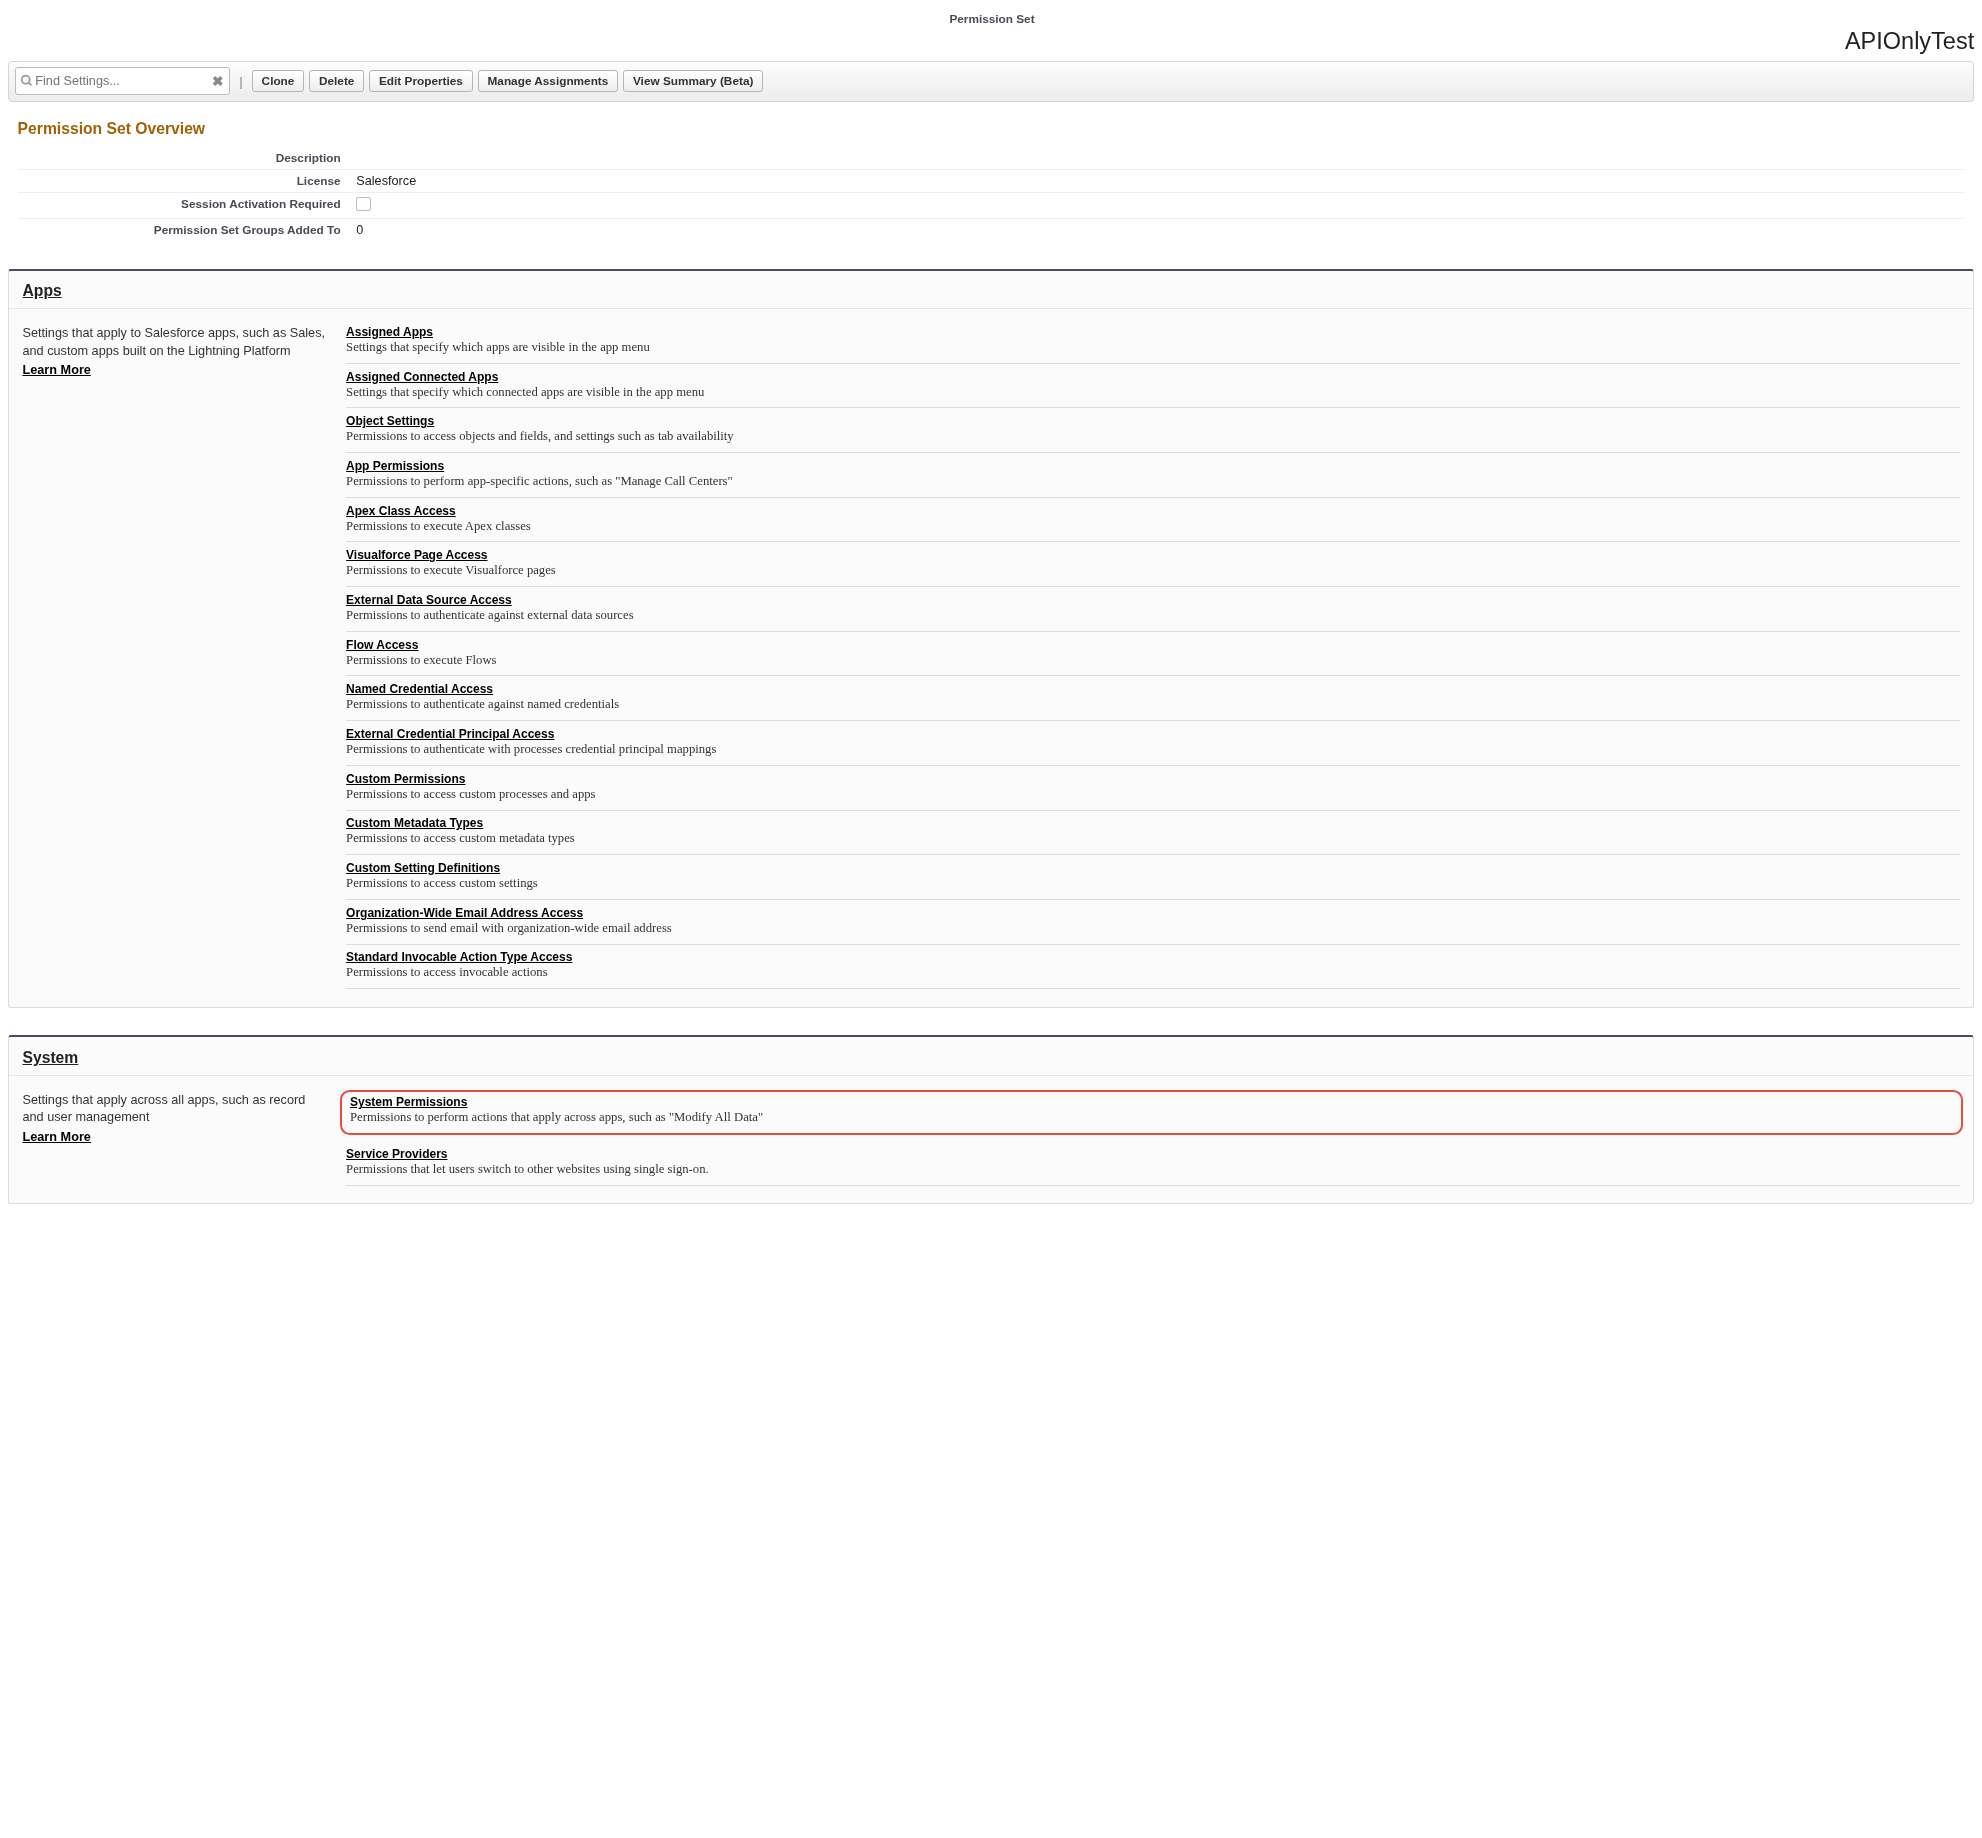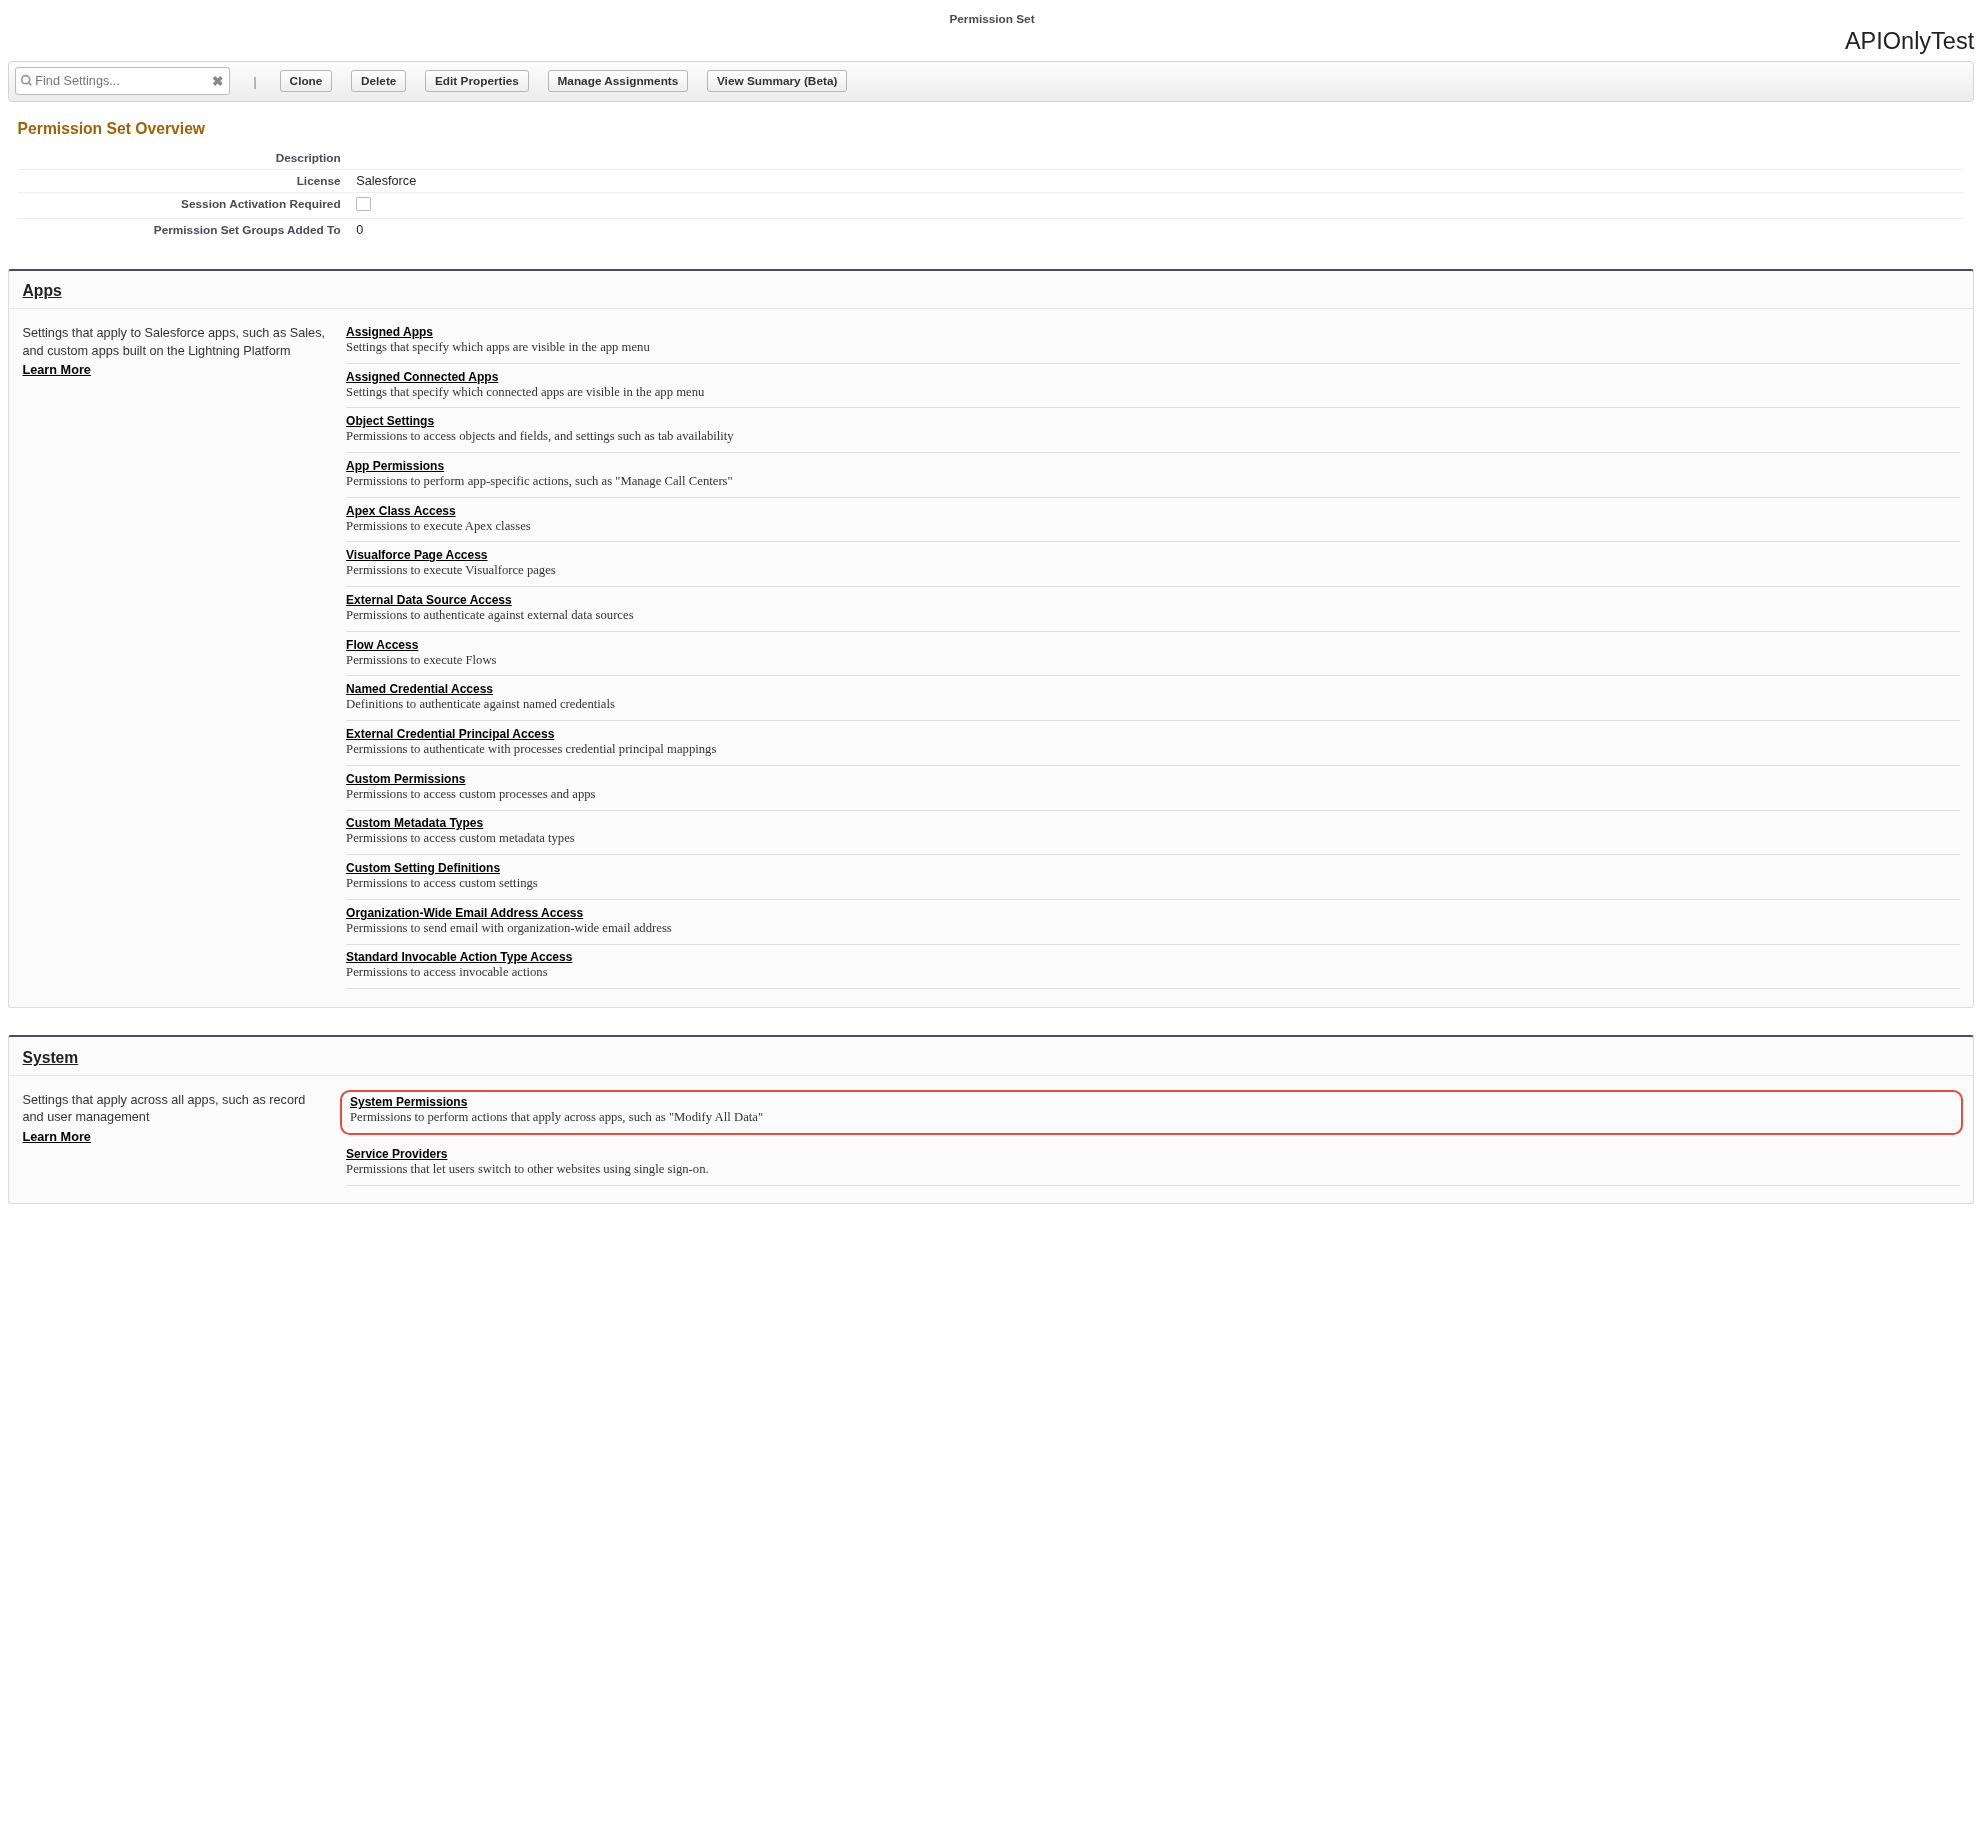--- a/index.html
+++ b/index.html
@@ -29,21 +29,21 @@
   }
   .toolbar-wrap {
     border: 1px solid #d4d4d4;
     border-radius: 3.9px;
     background: linear-gradient(#fdfdfd, #ececec);
     padding: 5.9px;
   }
   .toolbar {
     display: flex;
     align-items: center;
-    gap: 19px;
+    gap: 5px;
   }
   .search-box {
     display: inline-flex;
     align-items: center;
     border: 1px solid #bbb;
     border-radius: 2.9px;
     background: #fff;
     padding: 2px 3.9px;
     width: 206px;
     height: 21.6px;
@@ -268,21 +268,21 @@
           <div class="link-item">
             <div class="link-title">External Data Source Access</div>
             <div class="link-sub">Permissions to authenticate against external data sources</div>
           </div>
           <div class="link-item">
             <div class="link-title">Flow Access</div>
             <div class="link-sub">Permissions to execute Flows</div>
           </div>
           <div class="link-item">
             <div class="link-title">Named Credential Access</div>
-            <div class="link-sub">Definitions to authenticate against named credentials</div>
+            <div class="link-sub">Permissions to authenticate against named credentials</div>
           </div>
           <div class="link-item">
             <div class="link-title">External Credential Principal Access</div>
             <div class="link-sub">Permissions to authenticate with processes credential principal mappings</div>
           </div>
           <div class="link-item">
             <div class="link-title">Custom Permissions</div>
             <div class="link-sub">Permissions to access custom processes and apps</div>
           </div>
           <div class="link-item">

